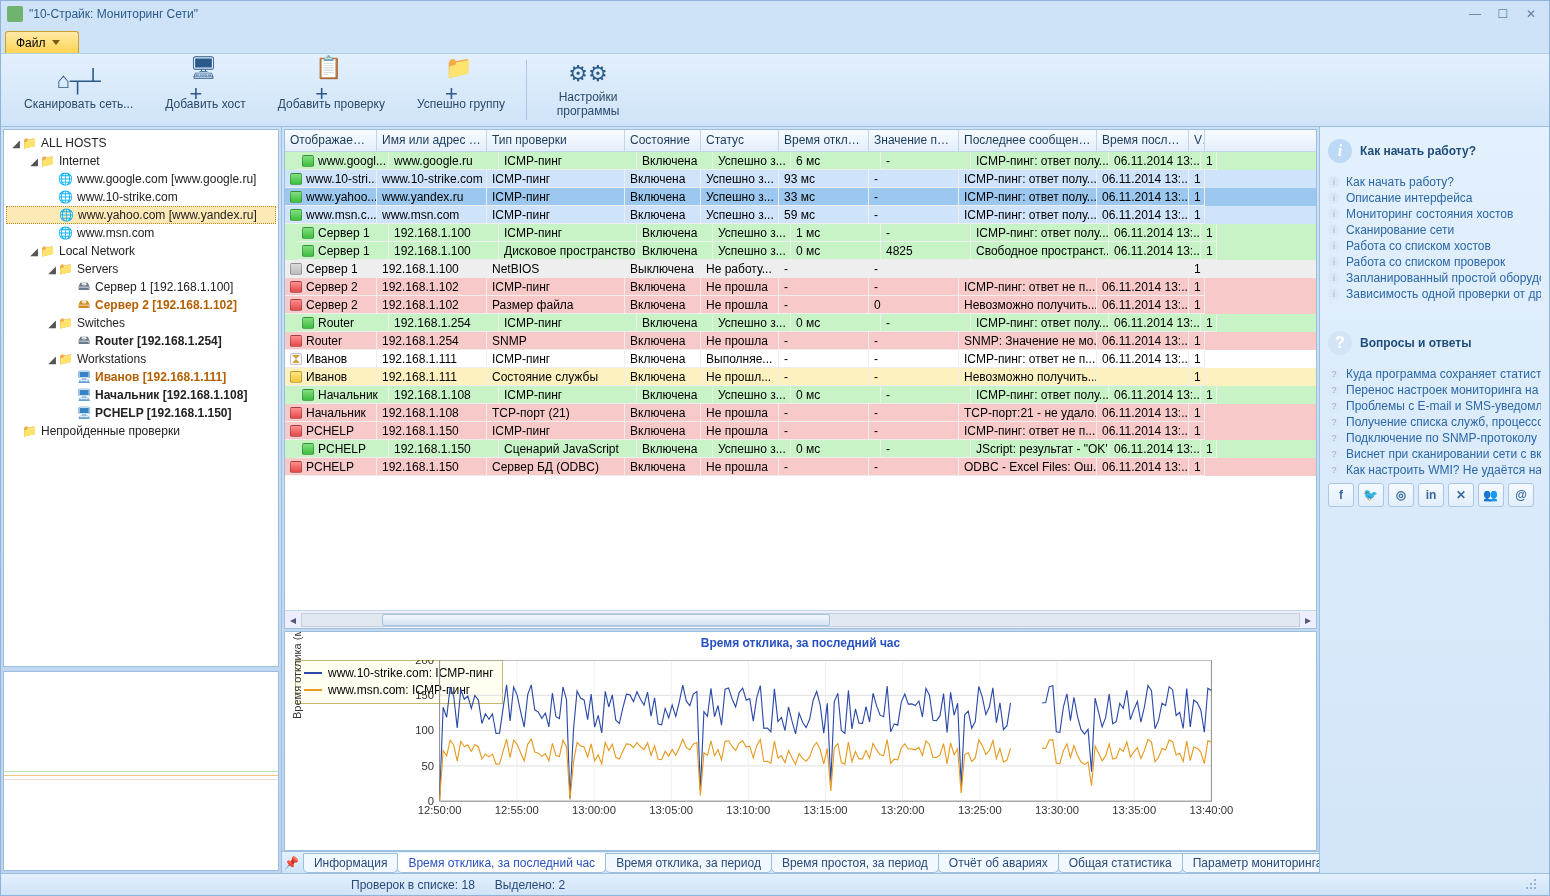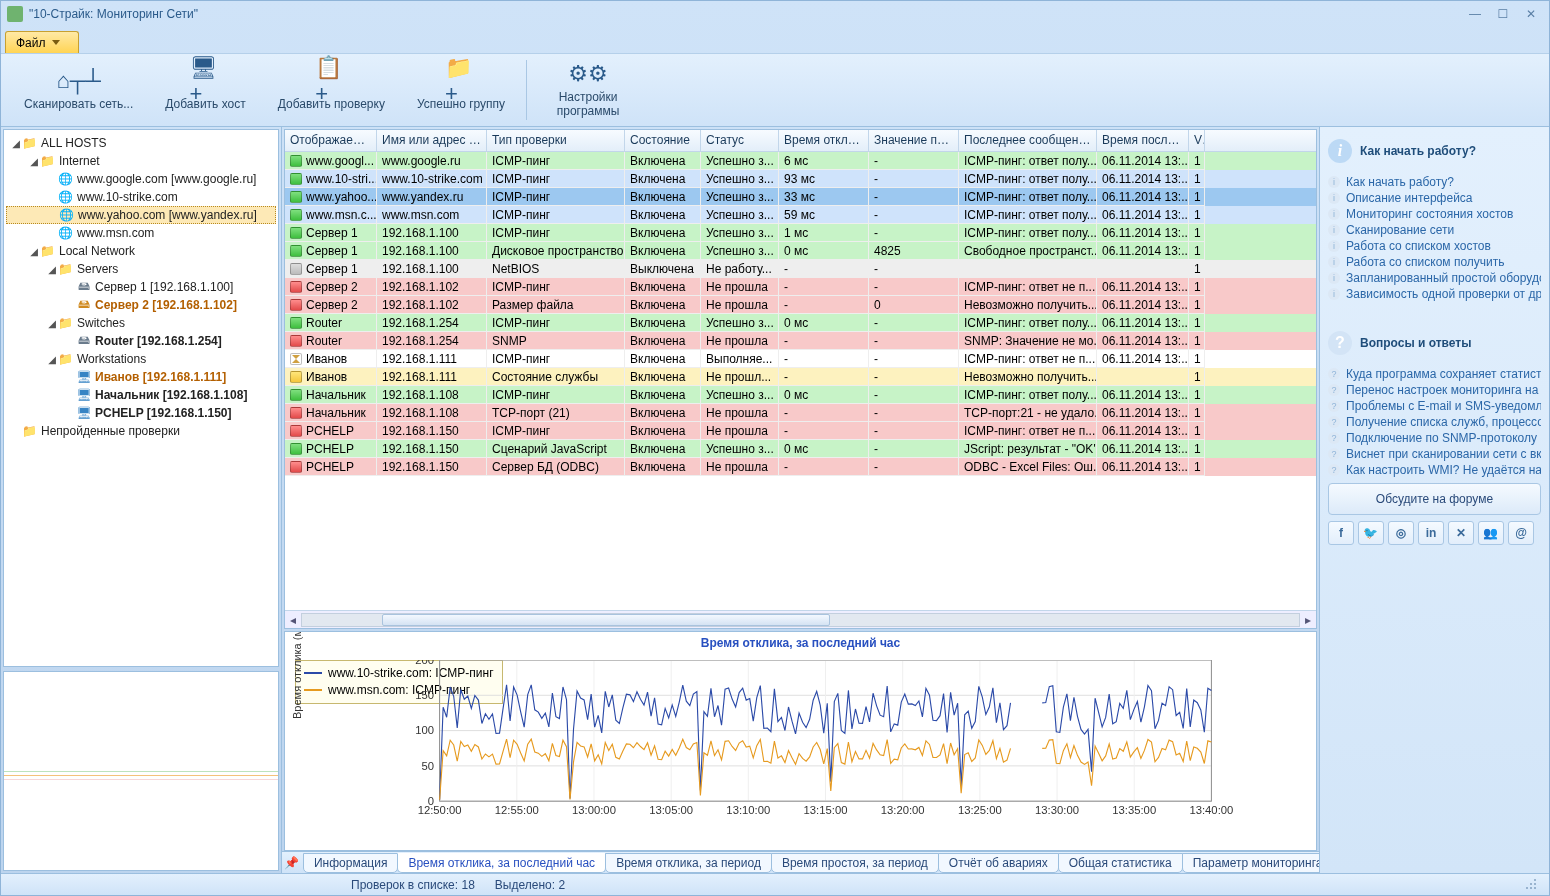--- a/index.html
+++ b/index.html
@@ -46,21 +46,21 @@
   .gr { display:flex;height:18px;align-items:stretch; }
   .gc { border-right:1px solid #eee;border-bottom:1px solid #eee;padding:1px 5px;overflow:hidden;white-space:nowrap;display:flex;align-items:center; }
   .gc .sq { width:12px;height:12px;border-radius:2px;margin-right:4px;flex-shrink:0;border:1px solid rgba(0,0,0,.25); }
   .sq-green { background:linear-gradient(#7fe07f,#3fbf3f); }
   .sq-red { background:linear-gradient(#ff8d8d,#e24a4a); }
   .sq-gray { background:linear-gradient(#ddd,#bbb); }
   .sq-yellow { background:linear-gradient(#ffe67a,#f4c63c); }
   .sq-hour { background:#fff;position:relative; }
   .sq-hour::before { content:"";position:absolute;inset:1px;border-left:4px solid transparent;border-right:4px solid transparent;border-top:4px solid #d0a040; }
   .sq-hour::after { content:"";position:absolute;inset:1px;top:auto;border-left:4px solid transparent;border-right:4px solid transparent;border-bottom:4px solid #d0a040; }
-  .row-green { background:#c7f3c7; }
+  .row-green { background:#c7f3c7;padding-left:12px; }
   .row-red { background:#f8c9c9; }
   .row-yellow { background:#fdf2bf; }
   .row-gray { background:#eee; }
   .row-blue { background:#cfe3fb; }
   .row-sel { background:#9cc8f0; }
   .hscroll { height:18px;background:#eef;border-top:1px solid #c2d6ea;display:flex;align-items:center; }
   .hscroll .arrow { width:16px;text-align:center;color:#557;cursor:pointer; }
   .hscroll .track { flex:1;height:14px;background:#e2e8f0;border:1px solid #c3cfde;position:relative; }
   .hscroll .thumb { position:absolute;left:8%;width:45%;top:0;bottom:0;background:linear-gradient(#f3f8ff,#d5e3f3);border:1px solid #a9c3de;border-radius:2px; }
   .chartpanel { height:220px;border:1px solid #9cbfdf;margin:0 2px 0 2px;background:#fff;position:relative;overflow:hidden; }
@@ -949,21 +949,21 @@
           <div class="link-item">
             <span class="link-bullet">i</span>
             <span>Сканирование сети</span>
           </div>
           <div class="link-item">
             <span class="link-bullet">i</span>
             <span>Работа со списком хостов</span>
           </div>
           <div class="link-item">
             <span class="link-bullet">i</span>
-            <span>Работа со списком получить</span>
+            <span>Работа со списком проверок</span>
           </div>
           <div class="link-item">
             <span class="link-bullet">i</span>
             <span>Запланированный простой оборудов...</span>
           </div>
           <div class="link-item">
             <span class="link-bullet">i</span>
             <span>Зависимость одной проверки от дру...</span>
           </div>
         </div>
@@ -994,21 +994,20 @@
           </div>
           <div class="link-item">
             <span class="link-bullet">?</span>
             <span>Виснет при сканировании сети с вк...</span>
           </div>
           <div class="link-item">
             <span class="link-bullet">?</span>
             <span>Как настроить WMI? Не удаётся нас...</span>
           </div>
         </div>
-      <div class="side-btn">Обсудите на форуме</div>
       <div class="social-row" id="social-host">
           <div class="social">f</div>
           <div class="social">🐦</div>
           <div class="social">◎</div>
           <div class="social">in</div>
           <div class="social">✕</div>
           <div class="social">👥</div>
           <div class="social">@</div>
         </div>
     </div>

